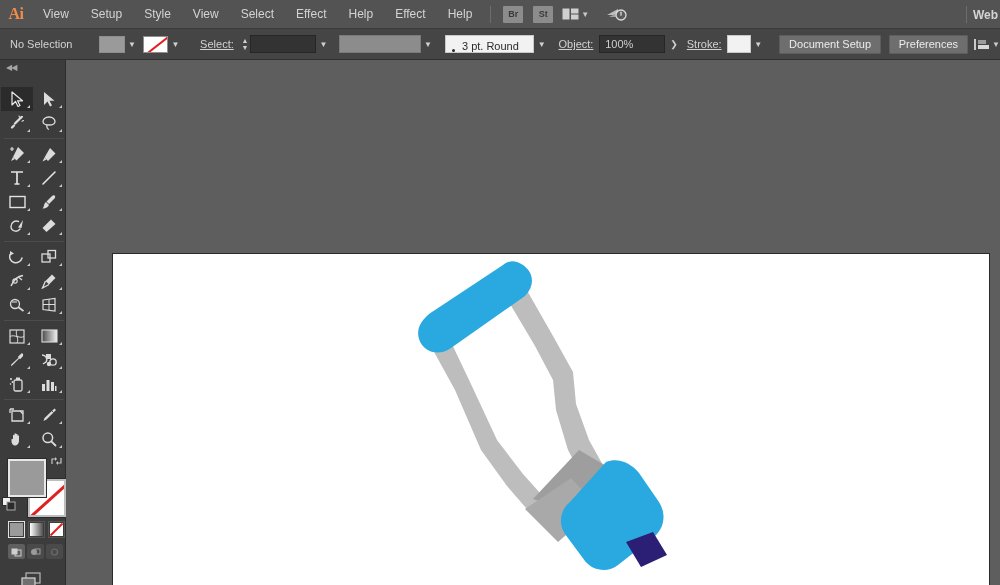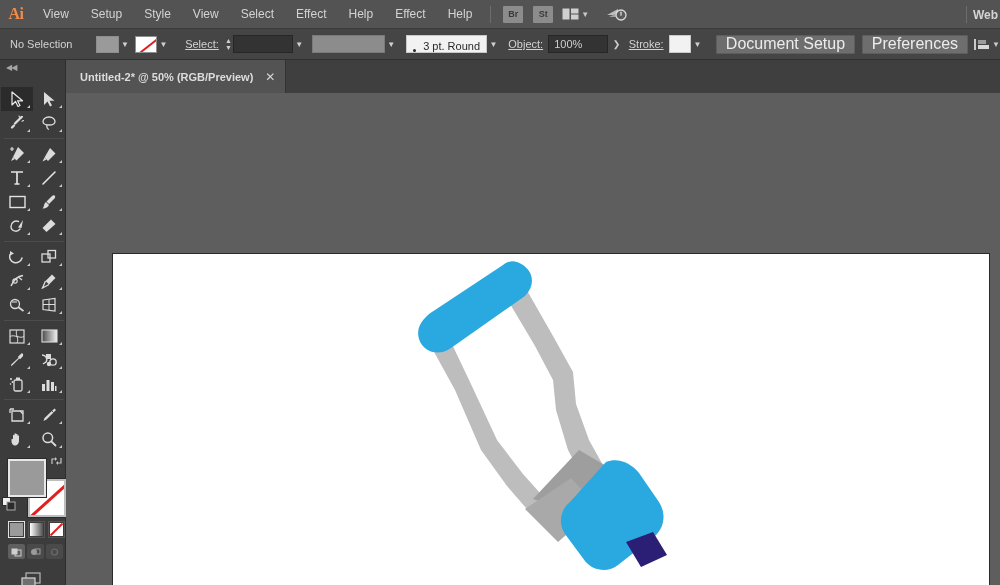--- a/index.html
+++ b/index.html
@@ -96,21 +96,21 @@
     display: flex; align-items: flex-end; padding: 0 6px;
     color: #2a2a2a; font-size: 11px; white-space: nowrap;
   }
   .profile-dot {
     width: 3px; height: 3px; border-radius: 50%;
     background: #2a2a2a; margin-right: 7px;
   }
   .btn-gray {
     height: 19px; background: #6e6e6e; border: 1px solid #5d5d5d;
     display: flex; align-items: center; padding: 0 9px;
-    color: #ececec; font-size: 16px; border-radius: 1px; white-space: nowrap;
+    color: #ececec; font-size: 11px; border-radius: 1px; white-space: nowrap;
   }
   .arrow-right { color: #cfcfcf; font-size: 9px; padding: 0 5px; }
   .align-icon { display: flex; align-items: center; margin-left: 6px; }
 
   
   .tabbar {
     position: absolute; top: 60px; left: 66px; width: 934px; height: 33px;
     background: #3f3f3f; display: flex; align-items: flex-end;
   }
   .doc-tab {
@@ -295,26 +295,20 @@
     <div class="align-icon">
       <svg width="16" height="13" viewBox="0 0 16 13">
         <rect x="0" y="1" width="2" height="11" fill="#c9c9c9"></rect>
         <rect x="4" y="2" width="8" height="4" fill="#9b9b9b"></rect>
         <rect x="4" y="7" width="11" height="4" fill="#d8d8d8"></rect>
       </svg>
       <span class="chev">▼</span>
     </div>
   </div>
 
-  <div class="tabbar">
-    <div class="doc-tab">
-      <span class="doc-tab-title">Untitled-2* @ 50% (RGB/Preview)</span>
-      <span class="doc-tab-close">✕</span>
-    </div>
-  </div>
 
   <div class="toolpanel">
     <div class="tp-collapse">◀◀</div>
     <div class="tp-grip"></div>
 
     <div class="tool-grid">
 
       <div class="tool active">
         <svg width="13" height="16" viewBox="0 0 13 16">
             <path d="M1 1 L1 14 L4.5 10.5 L7 15.5 L9 14.5 L6.5 9.8 L11.5 9.8 Z" fill="none" stroke="#e9e9e9" stroke-width="1.2" stroke-linejoin="round"></path>

